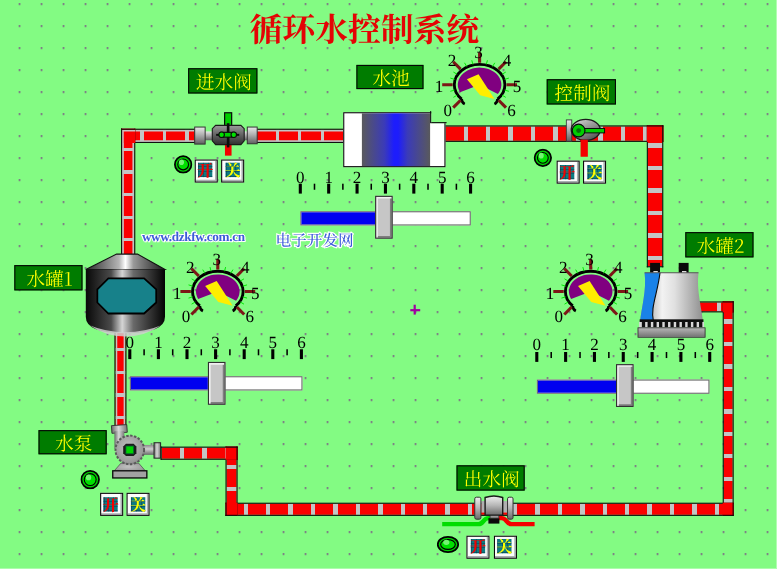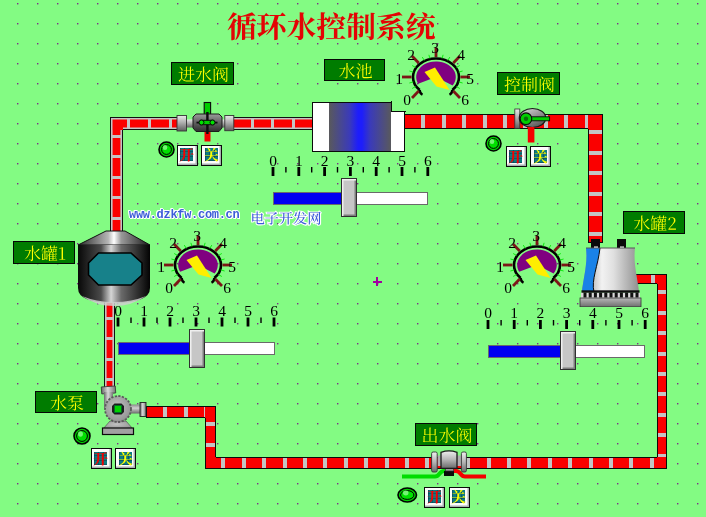--- a/index.html
+++ b/index.html
@@ -476,18 +476,18 @@
 <div class="btn" style="left:448.5px;top:486.5px">
       <div class="btni">
         <svg width="17" height="17" viewBox="0 0 17 17" style="position:absolute;left:-2px;top:-2px">
           <path transform="translate(1,14.4)" d="M12 -12Q11.9 -11.9 11.8 -11.8Q11.7 -11.7 11.4 -11.7Q11.1 -11.3 10.6 -10.8Q10.1 -10.3 9.5 -9.8Q9 -9.3 8.4 -8.8H8.2Q8.5 -9.4 8.7 -10.1Q9 -10.8 9.2 -11.5Q9.4 -12.2 9.5 -12.7ZM8.1 -5.3Q8.7 -4 9.6 -3.1Q10.6 -2.1 11.9 -1.5Q13.2 -0.9 14.6 -0.6L14.6 -0.4Q14 -0.3 13.6 0.2Q13.2 0.6 13.1 1.3Q11.7 0.7 10.7 -0.1Q9.7 -1 9 -2.3Q8.4 -3.5 8 -5.2ZM8.2 -6.5Q8.2 -5.6 8 -4.8Q7.9 -3.9 7.5 -3Q7 -2.1 6.2 -1.3Q5.3 -0.5 3.9 0.1Q2.5 0.8 0.4 1.3L0.4 1.1Q2.3 0.3 3.4 -0.6Q4.6 -1.5 5.2 -2.4Q5.8 -3.4 6 -4.4Q6.3 -5.4 6.3 -6.5V-9H8.2ZM11.7 -10.3Q11.7 -10.3 11.9 -10.2Q12.1 -10.1 12.4 -9.9Q12.7 -9.6 13 -9.4Q13.3 -9.1 13.6 -8.9Q13.5 -8.7 13.1 -8.7H1.6L1.5 -9.1H10.7ZM12.5 -6.7Q12.5 -6.7 12.7 -6.5Q12.9 -6.4 13.2 -6.1Q13.5 -5.9 13.8 -5.7Q14.2 -5.4 14.5 -5.2Q14.4 -4.9 14 -4.9H0.7L0.6 -5.4H11.5ZM3.4 -12.6Q4.6 -12.4 5.2 -12Q5.9 -11.6 6.2 -11.2Q6.5 -10.7 6.5 -10.3Q6.4 -9.9 6.2 -9.7Q6 -9.4 5.6 -9.4Q5.2 -9.3 4.8 -9.6Q4.7 -10.2 4.5 -10.7Q4.2 -11.2 3.9 -11.7Q3.6 -12.2 3.3 -12.5Z" fill="#ffff00"></path>
         </svg>
       </div>
     </div>
 <svg class="abs" style="left:227px;top:6px" width="212" height="40" viewBox="0 0 212 40">
       <path transform="translate(0,31.5)" d="M4.3 -12.6 5.4 -14.1 8.7 -12.8Q8.6 -12.6 8.4 -12.5Q8.1 -12.3 7.7 -12.3V1.5Q7.7 1.6 7.4 1.9Q7 2.2 6.3 2.4Q5.7 2.7 5 2.7H4.3ZM6.6 -19.3 10.8 -17.1Q10.7 -16.9 10.4 -16.8Q10.2 -16.6 9.6 -16.7Q8.7 -15.3 7.3 -13.6Q6 -11.9 4.4 -10.3Q2.8 -8.7 1 -7.3L0.7 -7.6Q1.6 -8.9 2.4 -10.4Q3.3 -11.9 4.1 -13.5Q4.9 -15.1 5.5 -16.6Q6.2 -18.1 6.6 -19.3ZM6 -25.3 10.2 -23.4Q10.1 -23.2 9.9 -23.1Q9.7 -22.9 9.1 -23Q8.2 -22 6.9 -20.8Q5.6 -19.7 4.1 -18.6Q2.6 -17.5 1 -16.7L0.7 -17Q1.8 -18.2 2.8 -19.7Q3.8 -21.2 4.6 -22.7Q5.5 -24.2 6 -25.3ZM12.5 -17.2H24.2L25.9 -19.3Q25.9 -19.3 26.5 -18.9Q27 -18.5 27.7 -17.9Q28.5 -17.3 29.1 -16.8Q29 -16.3 28.3 -16.3H12.5ZM10.8 -22.6 14.8 -21.3Q14.7 -21 14.1 -20.9V-13.7Q14.1 -11.8 13.9 -9.6Q13.8 -7.5 13.3 -5.3Q12.8 -3.1 11.8 -1.1Q10.7 0.9 8.8 2.6L8.4 2.3Q9.6 -0.1 10.1 -2.8Q10.6 -5.5 10.7 -8.3Q10.8 -11.1 10.8 -13.8ZM25 -25.3 28.4 -22Q27.8 -21.5 26.5 -22Q24.8 -21.7 22.5 -21.4Q20.2 -21.1 17.7 -20.9Q15.3 -20.6 13 -20.5L12.9 -20.9Q14.4 -21.3 16.1 -21.9Q17.8 -22.4 19.4 -23Q21.1 -23.6 22.5 -24.2Q24 -24.8 25 -25.3ZM17.2 -9.1H25V-8.3H17.2ZM17.2 -5H25.1V-4.1H17.2ZM17.2 -0.7H25.1V0.1H17.2ZM24 -13.1H23.7L25.2 -14.7L28.3 -12.3Q28.2 -12.2 27.9 -12Q27.6 -11.9 27.2 -11.8V1.4Q27.2 1.5 26.7 1.7Q26.3 1.9 25.7 2.1Q25.1 2.3 24.5 2.3H24ZM15 -13.1V-14.5L18.3 -13.1H25.6V-12.2H18.2V1.5Q18.2 1.6 17.8 1.9Q17.4 2.1 16.8 2.3Q16.2 2.5 15.5 2.5H15ZM19.1 -21.3 23.6 -20.9Q23.5 -20.2 22.5 -20Q22.4 -18.9 22.3 -17.6Q22.2 -16.3 22.1 -15Q22 -13.7 21.9 -12.8H19.1Q19.1 -13.8 19.1 -15.3Q19.1 -16.7 19.1 -18.3Q19.2 -19.9 19.1 -21.3Z M51.8 -21.9Q50.9 -18 49.3 -14.5Q47.6 -10.9 45.1 -7.9Q42.7 -4.8 39.5 -2.4L39.1 -2.7Q40.7 -4.6 42.1 -6.9Q43.5 -9.3 44.6 -11.9Q45.7 -14.5 46.5 -17.2Q47.4 -19.9 47.8 -22.4H51.8ZM51.7 -15.5Q51.6 -15 50.7 -14.9V1.7Q50.6 1.9 49.9 2.3Q49.2 2.6 47.7 2.6L47.2 2.7V-16.5ZM51.7 -14Q54.2 -13 55.7 -11.9Q57.1 -10.7 57.8 -9.6Q58.5 -8.4 58.6 -7.4Q58.6 -6.5 58.2 -5.8Q57.8 -5.2 57.1 -5.1Q56.3 -5.1 55.5 -5.7Q55.3 -6.7 54.9 -7.8Q54.4 -8.9 53.8 -9.9Q53.3 -11 52.6 -12Q52 -13 51.4 -13.8ZM55.2 -24.9Q55.2 -24.9 55.6 -24.7Q55.9 -24.4 56.5 -23.9Q57 -23.5 57.6 -23Q58.1 -22.5 58.6 -22.1Q58.6 -21.8 58.4 -21.7Q58.1 -21.6 57.8 -21.6H42.5L42.3 -22.5H53.4ZM37.8 -22.1V-5.3L34.4 -4.3V-22.1ZM30.4 -4.1Q31.4 -4.4 33.2 -5.1Q35.1 -5.7 37.4 -6.5Q39.7 -7.4 42 -8.3L42.2 -8Q40.8 -6.8 38.6 -5.1Q36.4 -3.4 33.2 -1.3Q33.1 -0.6 32.5 -0.4ZM39.7 -16.3Q39.7 -16.3 40.1 -15.9Q40.6 -15.4 41.2 -14.8Q41.8 -14.1 42.2 -13.6Q42.1 -13.1 41.4 -13.1H31.5L31.3 -13.9H38.3ZM39.1 -24.5Q39.1 -24.5 39.5 -24.3Q39.8 -24 40.3 -23.6Q40.7 -23.2 41.3 -22.7Q41.8 -22.2 42.2 -21.8Q42.1 -21.4 41.4 -21.4H30.9L30.7 -22.2H37.4Z M76.3 -24V-1.6Q76.3 -0.4 75.9 0.5Q75.6 1.4 74.6 1.9Q73.6 2.4 71.4 2.6Q71.4 1.8 71.2 1.1Q71 0.5 70.6 0.1Q70.1 -0.3 69.5 -0.6Q68.8 -0.9 67.5 -1.1V-1.6Q67.5 -1.6 68.1 -1.5Q68.7 -1.5 69.5 -1.4Q70.3 -1.4 71 -1.4Q71.7 -1.3 72 -1.3Q72.4 -1.3 72.5 -1.5Q72.7 -1.6 72.7 -1.9V-25.3L77.3 -24.8Q77.3 -24.5 77.1 -24.3Q76.8 -24.1 76.3 -24ZM60.9 -16.5H69.4V-15.7H61.2ZM68 -16.5H67.7L69.5 -18.4L72.6 -15.7Q72.5 -15.4 72.2 -15.3Q72 -15.2 71.5 -15.2Q70.8 -12.3 69.5 -9.5Q68.1 -6.7 66 -4.3Q63.8 -1.9 60.5 -0.2L60.2 -0.5Q62.5 -2.5 64.1 -5.1Q65.7 -7.7 66.6 -10.7Q67.6 -13.6 68 -16.5ZM76.3 -20.9Q76.9 -17.2 78.2 -14.4Q79.5 -11.6 81.1 -9.6Q82.8 -7.5 84.8 -6.1Q86.7 -4.7 88.7 -3.8L88.5 -3.4Q87.4 -3.2 86.6 -2.4Q85.8 -1.5 85.5 -0.3Q83.6 -1.8 82.1 -3.7Q80.5 -5.6 79.4 -8Q78.2 -10.3 77.3 -13.5Q76.5 -16.7 76 -20.8ZM83.9 -20.2 88 -17.6Q87.9 -17.4 87.6 -17.3Q87.4 -17.2 86.8 -17.3Q85.8 -16.4 84.5 -15.4Q83.1 -14.4 81.6 -13.4Q80.1 -12.4 78.6 -11.6L78.3 -11.9Q79.3 -13.1 80.4 -14.6Q81.5 -16.2 82.4 -17.7Q83.3 -19.1 83.9 -20.2Z M109.2 -16.5Q109.1 -16.2 108.8 -16.1Q108.4 -16 108 -16Q106.5 -13.9 104.6 -12.5Q102.7 -11 100.7 -10.1L100.4 -10.4Q101.8 -11.8 103.1 -13.8Q104.4 -15.9 105.2 -18.3ZM109.7 -18Q112.1 -17.5 113.6 -16.7Q115.1 -16 115.8 -15.1Q116.6 -14.2 116.7 -13.4Q116.9 -12.6 116.5 -12Q116.2 -11.4 115.6 -11.3Q114.9 -11.1 114.1 -11.6Q113.6 -12.6 112.8 -13.7Q112.1 -14.8 111.2 -15.9Q110.3 -17 109.4 -17.8ZM106.2 -25.3Q108.2 -25 109.2 -24.3Q110.3 -23.6 110.7 -22.9Q111.1 -22.1 111 -21.4Q110.9 -20.7 110.4 -20.3Q109.9 -19.9 109.1 -19.9Q108.4 -19.9 107.7 -20.5Q107.7 -21.3 107.4 -22.2Q107.2 -23 106.8 -23.8Q106.4 -24.6 105.9 -25.1ZM102.2 -21.8Q103.2 -19.6 103.2 -18Q103.2 -16.4 102.5 -15.7Q102.2 -15.3 101.6 -15.3Q101.1 -15.2 100.6 -15.4Q100.1 -15.6 99.8 -16.2Q99.6 -16.9 99.9 -17.5Q100.2 -18.2 100.8 -18.6Q101.1 -18.9 101.4 -19.4Q101.7 -20 101.8 -20.6Q101.9 -21.2 101.8 -21.8ZM113.9 -19.9 115.6 -21.6 118.5 -18.8Q118.3 -18.6 118 -18.6Q117.8 -18.5 117.3 -18.5Q116.9 -18 116.2 -17.4Q115.5 -16.8 114.9 -16.2Q114.2 -15.6 113.6 -15.2L113.3 -15.4Q113.5 -16 113.7 -16.8Q113.8 -17.7 114 -18.5Q114.2 -19.3 114.3 -19.9ZM115.6 -19.9V-19.1H102.1V-19.9ZM110.4 -9V0.9H106.9V-9ZM115.1 -2Q115.1 -2 115.5 -1.7Q115.8 -1.5 116.4 -1Q116.9 -0.6 117.5 -0.1Q118.1 0.4 118.6 0.8Q118.5 1.3 117.7 1.3H99.2L99 0.4H113.2ZM113.4 -11.8Q113.4 -11.8 113.8 -11.5Q114.1 -11.2 114.7 -10.8Q115.2 -10.4 115.8 -9.9Q116.4 -9.4 116.9 -9Q116.8 -8.5 116 -8.5H101.5L101.3 -9.3H111.6ZM90 -10.6Q91 -10.8 92.8 -11.3Q94.6 -11.8 96.7 -12.4Q98.8 -13.1 100.9 -13.8L101 -13.5Q99.5 -12.3 97.3 -10.8Q95.1 -9.3 92.1 -7.5Q92 -7.2 91.8 -7Q91.6 -6.8 91.3 -6.7ZM98.2 -24.9Q98.2 -24.6 97.9 -24.3Q97.7 -24.1 97.1 -24.1V-1.6Q97.1 -0.4 96.8 0.5Q96.6 1.3 95.7 1.9Q94.8 2.4 92.9 2.6Q92.8 1.7 92.7 1.1Q92.6 0.4 92.3 0Q92 -0.4 91.4 -0.7Q90.9 -1 89.9 -1.2V-1.6Q89.9 -1.6 90.3 -1.6Q90.7 -1.6 91.3 -1.5Q91.9 -1.5 92.4 -1.5Q93 -1.5 93.2 -1.5Q93.5 -1.5 93.7 -1.6Q93.8 -1.7 93.8 -2V-25.3ZM98.7 -20.6Q98.7 -20.6 99.2 -20.1Q99.6 -19.7 100.2 -19.1Q100.8 -18.5 101.3 -17.9Q101.2 -17.5 100.5 -17.5H90.5L90.3 -18.3H97.2Z M126.9 -25.1 131.3 -24.7Q131.2 -24.4 131 -24.1Q130.8 -23.9 130.2 -23.8V1.4Q130.2 1.6 129.8 1.9Q129.4 2.2 128.8 2.4Q128.2 2.6 127.6 2.6H126.9ZM120 -15.3H132.9L134.6 -17.6Q134.6 -17.6 135.1 -17.1Q135.7 -16.7 136.4 -16.1Q137.1 -15.5 137.7 -15Q137.6 -14.5 136.9 -14.5H120.2ZM122.5 -24.4 126.8 -23.2Q126.7 -22.9 126.5 -22.7Q126.2 -22.6 125.7 -22.6Q124.8 -20.5 123.5 -18.8Q122.2 -17 120.8 -15.8L120.4 -16Q120.9 -17.1 121.3 -18.5Q121.7 -19.8 122 -21.4Q122.3 -22.9 122.5 -24.4ZM122.9 -20H132.3L133.9 -22.3Q133.9 -22.3 134.5 -21.9Q135 -21.4 135.7 -20.8Q136.4 -20.2 137 -19.7Q136.9 -19.2 136.2 -19.2H122.9ZM132.8 -11H132.5L133.9 -12.7L137.2 -10.2Q137.1 -10.1 136.8 -9.9Q136.4 -9.7 136 -9.6V-3.4Q136 -2.4 135.8 -1.6Q135.5 -0.9 134.8 -0.4Q134 -0 132.5 0.1Q132.5 -0.6 132.4 -1.1Q132.3 -1.7 132.2 -2Q132 -2.3 131.7 -2.6Q131.5 -2.8 130.9 -2.9V-3.3Q130.9 -3.3 131.2 -3.3Q131.4 -3.3 131.8 -3.3Q132.2 -3.3 132.3 -3.3Q132.8 -3.3 132.8 -3.7ZM121.3 -11V-12.3L124.6 -11H134V-10.2H124.4V-0.7Q124.4 -0.6 124 -0.3Q123.6 -0.1 123 0.1Q122.4 0.3 121.7 0.3H121.3ZM138.3 -23 142.3 -22.7Q142.3 -22.4 142 -22.2Q141.8 -22 141.3 -21.9V-4.9Q141.3 -4.8 140.9 -4.5Q140.5 -4.3 140 -4.1Q139.4 -4 138.8 -4H138.3ZM143.7 -24.8 148 -24.4Q147.9 -24.1 147.7 -23.9Q147.4 -23.6 146.8 -23.6V-1.3Q146.8 -0.2 146.6 0.7Q146.3 1.5 145.4 2Q144.5 2.5 142.7 2.6Q142.6 1.9 142.5 1.3Q142.3 0.7 142 0.3Q141.6 -0.1 141.1 -0.3Q140.6 -0.6 139.5 -0.8V-1.2Q139.5 -1.2 140 -1.2Q140.4 -1.1 141 -1.1Q141.7 -1.1 142.2 -1Q142.8 -1 143 -1Q143.4 -1 143.5 -1.1Q143.7 -1.3 143.7 -1.5Z M165.6 -1.1Q165.6 0 165.3 0.9Q165 1.7 164.1 2.2Q163.1 2.7 161.2 2.8Q161.1 2.1 161 1.5Q160.9 0.9 160.6 0.6Q160.3 0.3 159.8 -0Q159.3 -0.3 158.3 -0.4V-0.8Q158.3 -0.8 158.7 -0.8Q159.1 -0.8 159.6 -0.7Q160.2 -0.7 160.7 -0.7Q161.2 -0.6 161.4 -0.6Q161.8 -0.6 161.9 -0.8Q162 -0.9 162 -1.1V-9.5H165.6ZM173.6 -16.9Q173.4 -16.6 172.9 -16.6Q172.4 -16.5 171.6 -16.9L172.6 -17Q171.6 -16.3 170 -15.5Q168.4 -14.7 166.4 -13.8Q164.4 -13 162.3 -12.2Q160.1 -11.4 157.9 -10.7Q155.8 -10 153.8 -9.5L153.8 -9.7H155.2Q155.1 -8.3 154.7 -7.5Q154.3 -6.7 153.8 -6.5L152.1 -10.2Q152.1 -10.2 152.6 -10.3Q153.1 -10.4 153.5 -10.5Q155.1 -11 157 -11.8Q158.9 -12.6 160.8 -13.6Q162.7 -14.6 164.4 -15.7Q166.2 -16.8 167.6 -17.8Q169 -18.9 169.9 -19.7ZM166 -20Q165.9 -19.8 165.4 -19.7Q165 -19.6 164.3 -19.9L165.3 -20Q164.5 -19.5 163.2 -19Q162 -18.4 160.6 -17.9Q159.2 -17.4 157.7 -17Q156.2 -16.5 154.9 -16.2L154.9 -16.5H156.4Q156.4 -15.2 156 -14.3Q155.6 -13.5 155.1 -13.2L153.4 -17Q153.4 -17 153.7 -17Q154.1 -17.1 154.4 -17.2Q155.4 -17.5 156.5 -18.1Q157.7 -18.7 158.7 -19.5Q159.8 -20.2 160.7 -21Q161.6 -21.7 162.1 -22.2ZM153.1 -10Q154.4 -10 156.5 -10Q158.5 -10.1 161.1 -10.2Q163.7 -10.3 166.7 -10.4Q169.7 -10.5 172.8 -10.6L172.9 -10.1Q169.9 -9.5 165.1 -8.7Q160.3 -7.9 154.2 -7.1ZM154.4 -16.6Q155.5 -16.6 157.5 -16.6Q159.5 -16.6 162.1 -16.7Q164.6 -16.7 167.4 -16.8L167.4 -16.3Q165.5 -15.8 162.3 -15.1Q159.2 -14.4 155.3 -13.7ZM175.6 -22.1Q175.3 -21.9 174.8 -21.9Q174.3 -21.9 173.6 -22.2Q171.4 -21.9 168.7 -21.6Q165.9 -21.3 162.9 -21.1Q159.9 -20.9 156.8 -20.8Q153.8 -20.7 150.9 -20.7L150.8 -21.2Q153.6 -21.5 156.5 -22Q159.5 -22.5 162.4 -23.1Q165.4 -23.6 167.9 -24.3Q170.4 -24.9 172.2 -25.5ZM168.2 -13.6Q170.9 -13.3 172.6 -12.5Q174.3 -11.7 175.2 -10.7Q176.1 -9.8 176.4 -8.9Q176.6 -7.9 176.3 -7.3Q176 -6.6 175.3 -6.4Q174.6 -6.2 173.7 -6.7Q173.2 -7.9 172.3 -9.1Q171.3 -10.4 170.2 -11.5Q169 -12.6 167.9 -13.4ZM160.7 -4.5Q160.5 -4.3 160.3 -4.2Q160 -4.1 159.5 -4.2Q158.5 -3.1 157 -2Q155.6 -0.9 153.9 0.1Q152.2 1 150.3 1.7L150 1.4Q151.4 0.3 152.7 -1.2Q153.9 -2.6 155 -4.1Q156 -5.6 156.6 -6.9ZM167.5 -6.5Q170.3 -6 172.2 -5.2Q174 -4.3 174.9 -3.2Q175.8 -2.2 176 -1.2Q176.2 -0.2 175.9 0.5Q175.6 1.2 174.9 1.4Q174.1 1.6 173.2 1Q172.8 0.1 172.2 -1Q171.5 -2 170.7 -2.9Q169.9 -3.9 169 -4.8Q168.1 -5.6 167.2 -6.3Z M202.3 -13.5Q202.3 -13.2 202.3 -12.9Q202.3 -12.6 202.3 -12.4V-2Q202.3 -1.7 202.4 -1.5Q202.5 -1.4 202.9 -1.4H203.9Q204.2 -1.4 204.5 -1.4Q204.7 -1.4 204.9 -1.4Q205 -1.5 205.2 -1.5Q205.3 -1.6 205.4 -1.8Q205.6 -2.2 205.9 -3.2Q206.3 -4.3 206.6 -5.5H206.9L207 -1.6Q207.6 -1.3 207.8 -1Q208 -0.7 208 -0.2Q208 0.4 207.6 0.9Q207.2 1.3 206.2 1.5Q205.2 1.7 203.5 1.7H201.8Q200.5 1.7 199.9 1.5Q199.3 1.2 199.1 0.6Q198.9 -0 198.9 -1.1V-13.5ZM197 -9.7Q197 -8.4 196.8 -7.1Q196.6 -5.7 196 -4.3Q195.4 -2.9 194.2 -1.6Q193.1 -0.3 191.2 0.8Q189.3 1.9 186.5 2.7L186.3 2.4Q188.5 1.1 189.9 -0.3Q191.4 -1.8 192.1 -3.4Q192.8 -5 193.1 -6.6Q193.4 -8.2 193.4 -9.7V-13.2H197ZM191.5 -17.5Q191.4 -17.2 190.9 -17.1Q190.5 -17 189.8 -17.3L190.7 -17.5Q190 -16.4 188.9 -15.2Q187.9 -13.9 186.6 -12.6Q185.3 -11.3 184 -10.2Q182.6 -9 181.4 -8.2L181.4 -8.6H183Q182.9 -7.2 182.5 -6.4Q182.1 -5.6 181.5 -5.3L179.9 -9Q179.9 -9 180.4 -9.1Q180.8 -9.2 181 -9.4Q181.9 -10.1 182.8 -11.4Q183.8 -12.7 184.8 -14.2Q185.7 -15.7 186.5 -17.2Q187.2 -18.6 187.6 -19.7ZM188.7 -23.4Q188.6 -23.1 188.2 -22.9Q187.7 -22.8 187 -23L187.9 -23.3Q187.1 -22 186 -20.6Q184.8 -19.1 183.5 -17.7Q182.1 -16.4 180.9 -15.5L180.9 -15.9H182.5Q182.4 -14.5 182 -13.7Q181.6 -12.8 181.1 -12.6L179.5 -16.3Q179.5 -16.3 179.9 -16.4Q180.3 -16.5 180.5 -16.7Q181 -17.2 181.6 -18.3Q182.2 -19.3 182.8 -20.5Q183.4 -21.8 183.8 -23Q184.3 -24.2 184.5 -25.1ZM179.9 -2.9Q181 -3 182.7 -3.3Q184.5 -3.7 186.6 -4.2Q188.8 -4.7 190.9 -5.2L191 -4.9Q189.5 -3.9 187.4 -2.5Q185.3 -1.2 182.3 0.5Q182.1 1.1 181.5 1.3ZM180.6 -8.9Q181.5 -8.9 183 -9.1Q184.6 -9.2 186.6 -9.4Q188.6 -9.6 190.6 -9.8L190.7 -9.4Q189.4 -8.8 187 -7.7Q184.6 -6.7 181.7 -5.6ZM180.2 -16.1Q180.9 -16.1 182.2 -16.1Q183.4 -16.1 184.9 -16.1Q186.4 -16.2 187.9 -16.2L188 -15.8Q187 -15.3 185.2 -14.6Q183.4 -13.8 181.3 -13ZM200.2 -18.1Q200.1 -17.8 199.7 -17.7Q199.3 -17.5 198.5 -17.8L199.5 -18Q198.6 -17.1 197.2 -16.2Q195.8 -15.3 194.3 -14.4Q192.8 -13.6 191.4 -13.1L191.4 -13.4H193Q192.9 -12 192.5 -11.1Q192.1 -10.2 191.5 -9.9L189.9 -13.8Q189.9 -13.8 190.3 -13.9Q190.7 -13.9 190.9 -14.1Q191.6 -14.4 192.4 -15.1Q193.2 -15.8 193.9 -16.6Q194.6 -17.5 195.2 -18.3Q195.8 -19.1 196.1 -19.7ZM195.2 -25.3Q197.2 -25.2 198.4 -24.6Q199.5 -24.1 200 -23.4Q200.5 -22.7 200.4 -22.1Q200.4 -21.4 199.9 -20.9Q199.5 -20.5 198.8 -20.4Q198.1 -20.3 197.3 -20.8Q197.1 -21.6 196.7 -22.4Q196.4 -23.2 195.9 -23.9Q195.4 -24.6 195 -25.1ZM190.6 -13.6Q191.9 -13.6 194.1 -13.7Q196.3 -13.7 199.1 -13.8Q201.9 -13.9 204.8 -14L204.9 -13.5Q202.9 -13 199.5 -12.2Q196.2 -11.4 191.9 -10.5ZM201 -17.3Q203.2 -16.6 204.6 -15.7Q205.9 -14.8 206.5 -13.9Q207.1 -12.9 207.1 -12.1Q207.1 -11.2 206.7 -10.7Q206.3 -10.1 205.6 -10Q204.9 -10 204.2 -10.5Q203.9 -11.7 203.4 -12.8Q202.9 -14 202.1 -15.1Q201.4 -16.2 200.7 -17.1ZM204.9 -22.6Q204.9 -22.6 205.2 -22.4Q205.5 -22.1 206 -21.7Q206.5 -21.3 207.1 -20.8Q207.6 -20.3 208.1 -19.9Q208 -19.4 207.2 -19.4H189.8L189.6 -20.3H203.1Z" fill="#e40404"></path>
     </svg>
-<div class="abs" style="left:129px;top:208px;font-family:Liberation Mono, monospace;font-weight:bold;font-size:12px;letter-spacing:-0.3px;color:#3c5cd8;text-shadow:-1px 0 0 #fff,1px 0 0 #fff,0 -1px 0 #fff,0 1px 0 #fff,1px 1px 0 #fff,-1px -1px 0 #fff">www.dzkfw.com.cn</div>
+<div class="abs" style="left:129px;top:208px;font-family:Liberation Serif, serif;font-weight:bold;font-size:12px;letter-spacing:-0.3px;color:#3c5cd8;text-shadow:-1px 0 0 #fff,1px 0 0 #fff,0 -1px 0 #fff,0 1px 0 #fff,1px 1px 0 #fff,-1px -1px 0 #fff">www.dzkfw.com.cn</div>
 <svg class="abs" style="left:249px;top:204px" width="86" height="24" viewBox="0 0 86 24">
       <path transform="translate(1.5,19.5)" d="M7.8 -11.8Q7.7 -11.6 7.6 -11.5Q7.5 -11.4 7.2 -11.4V-1Q7.2 -0.6 7.4 -0.5Q7.6 -0.4 8.2 -0.4H10.2Q10.8 -0.4 11.3 -0.4Q11.7 -0.4 11.9 -0.4Q12.1 -0.4 12.2 -0.5Q12.3 -0.5 12.4 -0.6Q12.5 -0.8 12.6 -1.4Q12.8 -2 13 -2.7H13.2L13.2 -0.5Q13.5 -0.4 13.7 -0.3Q13.8 -0.2 13.8 -0Q13.8 0.3 13.5 0.4Q13.2 0.6 12.4 0.7Q11.6 0.8 10.1 0.8H8.1Q7.4 0.8 6.9 0.6Q6.5 0.5 6.3 0.2Q6.1 -0.1 6.1 -0.7V-12ZM11.3 -6.5V-6H2.3V-6.5ZM11.3 -3.5V-3.1H2.3V-3.5ZM10.5 -9.5 11.1 -10.2 12.4 -9.2Q12.4 -9.1 12.2 -9Q12 -8.9 11.8 -8.9V-2.6Q11.8 -2.5 11.7 -2.4Q11.5 -2.4 11.3 -2.3Q11.1 -2.2 10.8 -2.2H10.7V-9.5ZM2.9 -2.4Q2.9 -2.4 2.7 -2.3Q2.6 -2.2 2.4 -2.1Q2.2 -2 1.9 -2H1.7V-9.5V-10L3 -9.5H11.3V-9.1H2.9Z M14.8 -5.7H25.5L26.3 -6.7Q26.3 -6.7 26.5 -6.6Q26.6 -6.5 26.9 -6.3Q27.1 -6.1 27.3 -5.9Q27.6 -5.7 27.8 -5.5Q27.8 -5.3 27.4 -5.3H14.9ZM20.8 -8.1 22.4 -7.9Q22.4 -7.7 22.3 -7.6Q22.2 -7.6 21.9 -7.5V-0.5Q21.9 -0 21.8 0.3Q21.7 0.6 21.3 0.9Q20.8 1.1 19.9 1.1Q19.9 0.9 19.8 0.7Q19.7 0.4 19.5 0.3Q19.3 0.2 18.9 0.1Q18.5 -0.1 17.8 -0.1V-0.4Q17.8 -0.4 18 -0.3Q18.2 -0.3 18.6 -0.3Q18.9 -0.3 19.3 -0.3Q19.6 -0.2 19.9 -0.2Q20.2 -0.2 20.3 -0.2Q20.6 -0.2 20.7 -0.3Q20.8 -0.4 20.8 -0.6ZM24.7 -10.7H24.6L25.3 -11.4L26.6 -10.3Q26.5 -10.1 26 -10.1Q25.4 -9.7 24.7 -9.3Q23.9 -8.8 23.1 -8.4Q22.3 -8 21.5 -7.7H21.3Q21.9 -8 22.6 -8.6Q23.2 -9.1 23.8 -9.7Q24.4 -10.3 24.7 -10.7ZM16.3 -10.7H25.5V-10.3H16.4Z M38.3 0.7Q38.3 0.8 38.2 0.9Q38.1 1 37.8 1Q37.6 1.1 37.3 1.1H37.1V-10.6H38.3ZM33.9 -6.2Q33.9 -5.3 33.8 -4.5Q33.7 -3.6 33.4 -2.8Q33.1 -2 32.6 -1.3Q32.1 -0.6 31.2 0Q30.3 0.6 29.1 1.1L28.9 0.9Q30.1 0.2 30.9 -0.6Q31.6 -1.4 32 -2.2Q32.4 -3.1 32.5 -4.1Q32.7 -5.1 32.7 -6.2V-10.6H33.9ZM40.9 -6.9Q40.9 -6.9 41 -6.8Q41.2 -6.7 41.4 -6.5Q41.6 -6.3 41.8 -6.1Q42 -5.9 42.2 -5.7Q42.1 -5.5 41.8 -5.5H29.1L28.9 -5.9H40.2ZM40.2 -11.6Q40.2 -11.6 40.3 -11.5Q40.4 -11.4 40.6 -11.2Q40.8 -11.1 41.1 -10.9Q41.3 -10.7 41.5 -10.5Q41.4 -10.3 41.1 -10.3H29.6L29.5 -10.7H39.4Z M50.2 -11.7Q50.2 -11.6 50 -11.5Q49.9 -11.4 49.7 -11.4Q49.4 -9.6 49 -7.9Q48.5 -6.2 47.8 -4.7Q47 -3.1 45.9 -1.8Q44.8 -0.5 43.2 0.4L43 0.3Q44.4 -0.8 45.3 -2.2Q46.3 -3.6 46.9 -5.2Q47.5 -6.9 47.9 -8.6Q48.3 -10.3 48.5 -12ZM47 -10.7Q46.9 -10.6 46.7 -10.5Q46.6 -10.4 46.3 -10.5L46.5 -10.7Q46.4 -10.5 46.3 -10.1Q46.1 -9.7 46 -9.2Q45.8 -8.8 45.7 -8.4Q45.5 -8 45.4 -7.7H45.5L45 -7.1L43.8 -8Q43.9 -8.1 44.2 -8.3Q44.4 -8.4 44.7 -8.4L44.2 -7.9Q44.3 -8.2 44.5 -8.6Q44.6 -9.1 44.8 -9.6Q45 -10.1 45.1 -10.5Q45.2 -10.9 45.3 -11.2ZM51.4 -11.5Q52.3 -11.3 52.8 -11Q53.4 -10.6 53.6 -10.3Q53.9 -9.9 53.9 -9.6Q53.9 -9.3 53.8 -9.1Q53.7 -8.9 53.4 -8.8Q53.2 -8.8 52.9 -9Q52.8 -9.4 52.5 -9.9Q52.2 -10.3 51.9 -10.7Q51.6 -11.1 51.3 -11.4ZM54.8 -9.1Q54.8 -9.1 54.9 -9Q55.1 -8.8 55.3 -8.7Q55.5 -8.5 55.7 -8.3Q56 -8.1 56.2 -7.9Q56.1 -7.8 56 -7.7Q55.9 -7.7 55.8 -7.7H45L44.9 -8.1H54ZM52.6 -6 53.4 -6.7 54.5 -5.6Q54.4 -5.5 54.3 -5.4Q54.2 -5.4 53.9 -5.4Q53.2 -3.7 52 -2.4Q50.8 -1.1 49 -0.2Q47.3 0.7 44.8 1.2L44.7 1Q47.9 0.1 49.9 -1.7Q52 -3.4 52.8 -6ZM53.4 -6V-5.6H47.6L47.7 -6ZM47.9 -5.7Q48.1 -4.9 48.7 -4.1Q49.2 -3.3 50.2 -2.5Q51.2 -1.8 52.7 -1.2Q54.2 -0.5 56.3 -0L56.3 0.1Q55.8 0.2 55.5 0.4Q55.2 0.6 55.1 1.1Q53.1 0.5 51.7 -0.3Q50.4 -1.1 49.6 -2Q48.8 -2.9 48.3 -3.8Q47.9 -4.7 47.7 -5.6Z M64.1 -8.9Q65.2 -7.8 65.9 -6.8Q66.6 -5.8 66.9 -4.9Q67.3 -4 67.4 -3.3Q67.5 -2.7 67.4 -2.2Q67.4 -1.8 67.2 -1.7Q67 -1.6 66.7 -1.9Q66.5 -2.6 66.3 -3.4Q66.1 -4.3 65.7 -5.2Q65.4 -6.2 65 -7.1Q64.5 -8 63.9 -8.7ZM68.1 -9.5Q68.1 -9.4 68 -9.3Q67.8 -9.2 67.6 -9.2Q67.3 -8.2 67 -7.1Q66.6 -6 66.1 -4.8Q65.6 -3.7 64.9 -2.6Q64.2 -1.5 63.3 -0.6L63.1 -0.8Q63.8 -1.7 64.4 -2.9Q64.9 -4 65.3 -5.2Q65.7 -6.4 66 -7.6Q66.3 -8.8 66.4 -9.9ZM59.9 -8.9Q61 -7.9 61.8 -7.1Q62.5 -6.2 62.9 -5.4Q63.3 -4.6 63.5 -4Q63.6 -3.4 63.6 -3Q63.5 -2.6 63.3 -2.5Q63.1 -2.4 62.9 -2.6Q62.6 -3.2 62.4 -4Q62.1 -4.8 61.7 -5.6Q61.4 -6.5 60.9 -7.3Q60.4 -8.1 59.8 -8.7ZM64.2 -9.5Q64.1 -9.4 64 -9.3Q63.9 -9.2 63.6 -9.2Q63.4 -8.3 63.1 -7.2Q62.8 -6.1 62.3 -5Q61.9 -3.9 61.2 -2.9Q60.6 -1.8 59.8 -1L59.6 -1.1Q60.2 -2 60.7 -3.1Q61.2 -4.2 61.5 -5.4Q61.9 -6.6 62.1 -7.7Q62.3 -8.9 62.4 -9.9ZM68.3 -11 68.8 -11.7 70.1 -10.7Q70.1 -10.6 69.9 -10.5Q69.8 -10.4 69.5 -10.4V-0.3Q69.5 0.1 69.4 0.4Q69.3 0.7 68.9 0.9Q68.5 1.1 67.7 1.2Q67.6 0.9 67.5 0.7Q67.5 0.5 67.3 0.4Q67.1 0.3 66.7 0.2Q66.4 0 65.7 -0V-0.2Q65.7 -0.2 66 -0.2Q66.3 -0.2 66.7 -0.2Q67.1 -0.1 67.5 -0.1Q67.9 -0.1 68 -0.1Q68.2 -0.1 68.3 -0.2Q68.4 -0.3 68.4 -0.5V-11ZM59.4 0.7Q59.4 0.8 59.2 0.9Q59.1 1 58.9 1.1Q58.7 1.1 58.5 1.1H58.3V-11V-11.6L59.5 -11H69V-10.6H59.4Z" fill="#3c5cd8" stroke="#fff" stroke-width="2.2" paint-order="stroke"></path>
     </svg>
 <div class="abs" style="left:372.5px;top:281px;width:9px;height:1.6px;background:#a000a0"></div>
 <div class="abs" style="left:376.2px;top:277.3px;width:1.6px;height:9px;background:#a000a0"></div>
 </div>
 </body></html>

